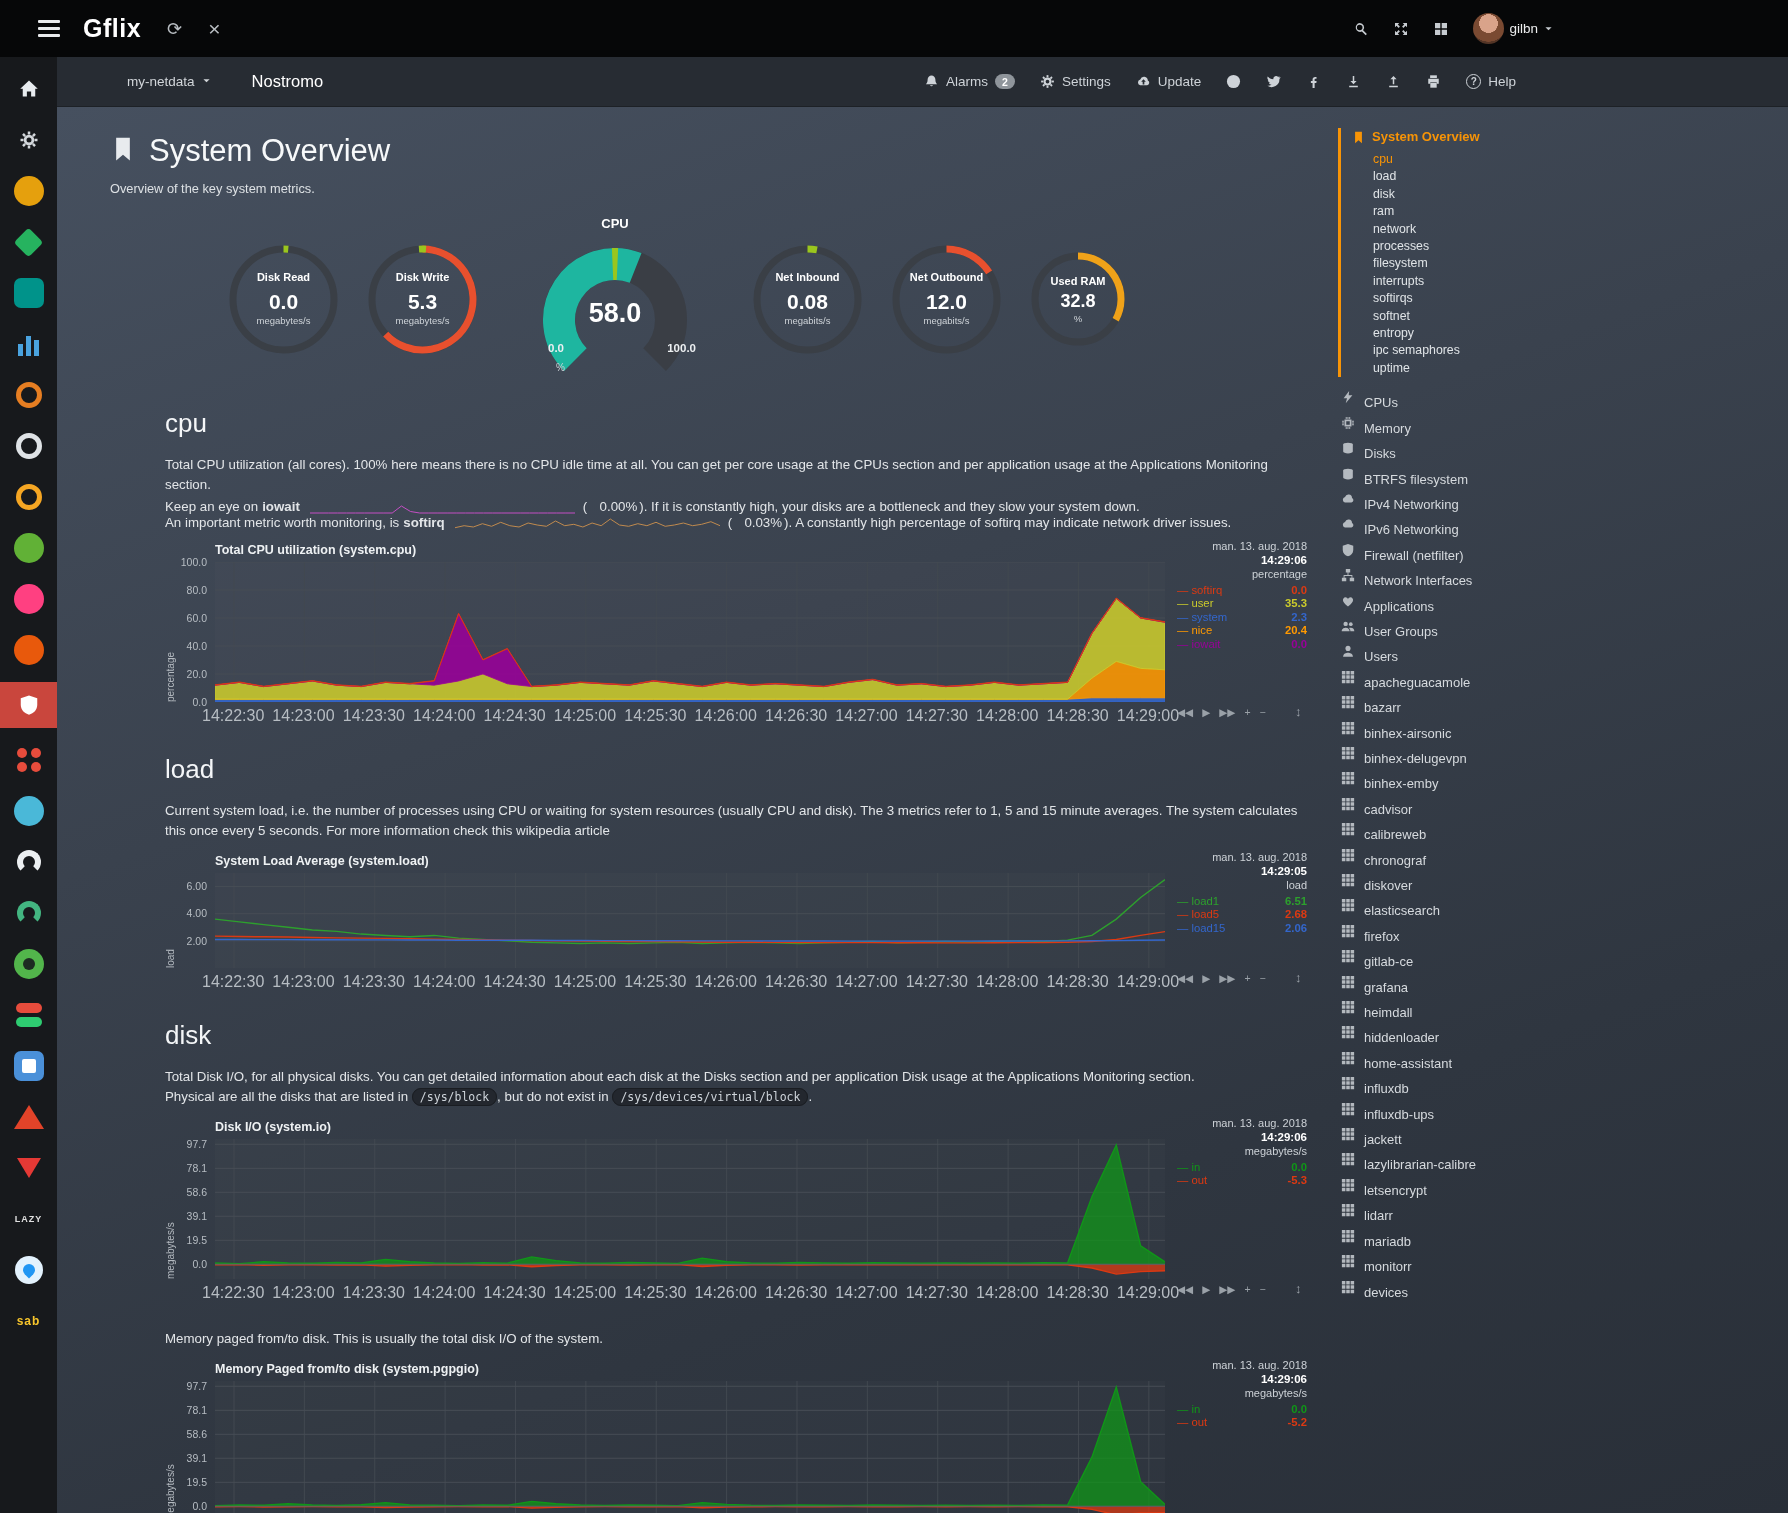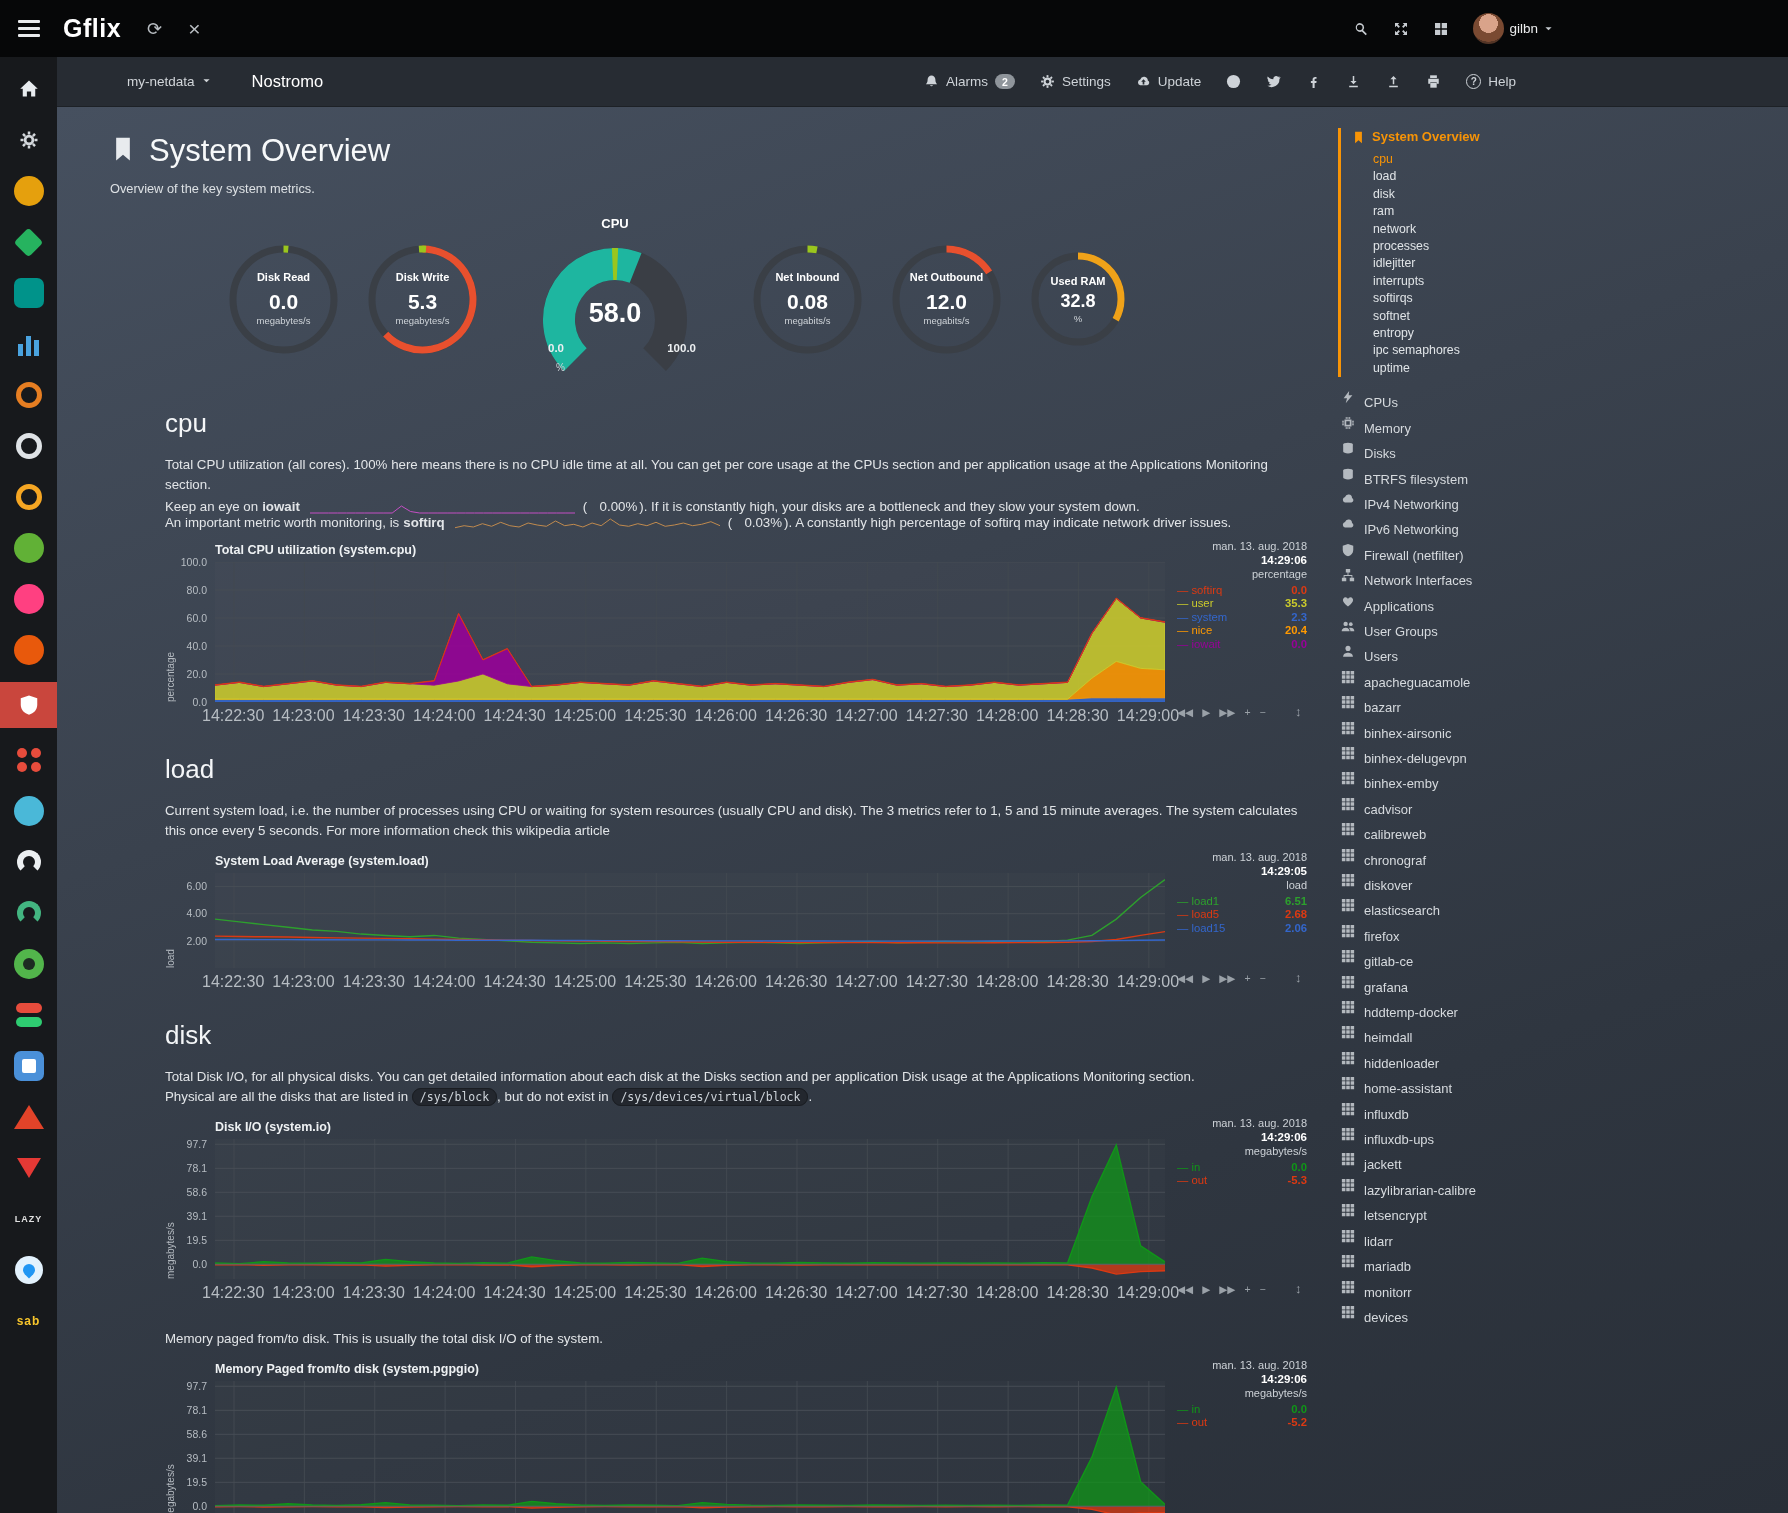--- a/index.html
+++ b/index.html
@@ -1,21 +1,21 @@
 <!DOCTYPE html>
 <html><head>
 <meta charset="utf-8">
 <style>
   * { margin:0; padding:0; box-sizing:border-box; }
   html,body { width:1788px; height:1513px; overflow:hidden; background:#20252b;
     font-family:"Liberation Sans", sans-serif; color:#d5d9dd; }
 
   
   .topbar { position:absolute; top:0; left:0; right:0; height:57px; background:#060708;
-    display:flex; align-items:center; z-index:20; }
+    display:flex; align-items:center; z-index:20;padding-left:20px; }
   .tb-burger { width:57px; height:57px; display:flex; flex-direction:column; gap:4px;
     align-items:center; justify-content:center; cursor:pointer; }
   .tb-burger div { width:22px; height:3px; background:#e8eaec; border-radius:1px; }
   .tb-title { font-size:25px; font-weight:bold; color:#fff; letter-spacing:.5px; margin-left:6px; }
   .tb-glyph { color:#b9bec3; margin-left:26px; cursor:pointer; font-size:18px; line-height:1; }
   .tb-right { margin-left:auto; display:flex; align-items:center; gap:24px; padding-right:234px; }
   .tb-right .tic { color:#c6cbd0; cursor:pointer; display:flex; }
   .avatar { width:31px; height:31px; border-radius:50%; cursor:pointer; flex:none;
     background:radial-gradient(circle at 50% 34%, #d9a38a 0 36%, #7a4a32 37% 70%, #543526 71%); }
   .tb-user { display:flex; align-items:center; gap:5px; color:#ecedee; font-size:13.5px; cursor:pointer; }
@@ -706,21 +706,21 @@
           </svg>
           <span>System Overview</span>
         </div>
         <div class="ng-children">
           <div class="ng-child active">cpu</div>
           <div class="ng-child">load</div>
           <div class="ng-child">disk</div>
           <div class="ng-child">ram</div>
           <div class="ng-child">network</div>
           <div class="ng-child">processes</div>
-          <div class="ng-child">idlejitter</div>
+          <div class="ng-child">filesystem</div>
           <div class="ng-child">interrupts</div>
           <div class="ng-child">softirqs</div>
           <div class="ng-child">softnet</div>
           <div class="ng-child">entropy</div>
           <div class="ng-child">ipc semaphores</div>
           <div class="ng-child">uptime</div>
         </div>
       </div>
       <div class="nav-items">
         <div class="nav-item">
@@ -871,26 +871,20 @@
         <div class="nav-item">
           <svg viewBox="0 0 16 16" width="14" height="14" fill="#c6cbd0">
             <path d="M1 1h4v4H1zM6 1h4v4H6zM11 1h4v4h-4zM1 6h4v4H1zM6 6h4v4H6zM11 6h4v4h-4zM1 11h4v4H1zM6 11h4v4H6zM11 11h4v4h-4z"></path>
           </svg>
           <span>grafana</span>
         </div>
         <div class="nav-item">
           <svg viewBox="0 0 16 16" width="14" height="14" fill="#c6cbd0">
             <path d="M1 1h4v4H1zM6 1h4v4H6zM11 1h4v4h-4zM1 6h4v4H1zM6 6h4v4H6zM11 6h4v4h-4zM1 11h4v4H1zM6 11h4v4H6zM11 11h4v4h-4z"></path>
           </svg>
-          <span>hddtemp-docker</span>
-        </div>
-        <div class="nav-item">
-          <svg viewBox="0 0 16 16" width="14" height="14" fill="#c6cbd0">
-            <path d="M1 1h4v4H1zM6 1h4v4H6zM11 1h4v4h-4zM1 6h4v4H1zM6 6h4v4H6zM11 6h4v4h-4zM1 11h4v4H1zM6 11h4v4H6zM11 11h4v4h-4z"></path>
-          </svg>
           <span>heimdall</span>
         </div>
         <div class="nav-item">
           <svg viewBox="0 0 16 16" width="14" height="14" fill="#c6cbd0">
             <path d="M1 1h4v4H1zM6 1h4v4H6zM11 1h4v4h-4zM1 6h4v4H1zM6 6h4v4H6zM11 6h4v4h-4zM1 11h4v4H1zM6 11h4v4H6zM11 11h4v4h-4z"></path>
           </svg>
           <span>hiddenloader</span>
         </div>
         <div class="nav-item">
           <svg viewBox="0 0 16 16" width="14" height="14" fill="#c6cbd0">

